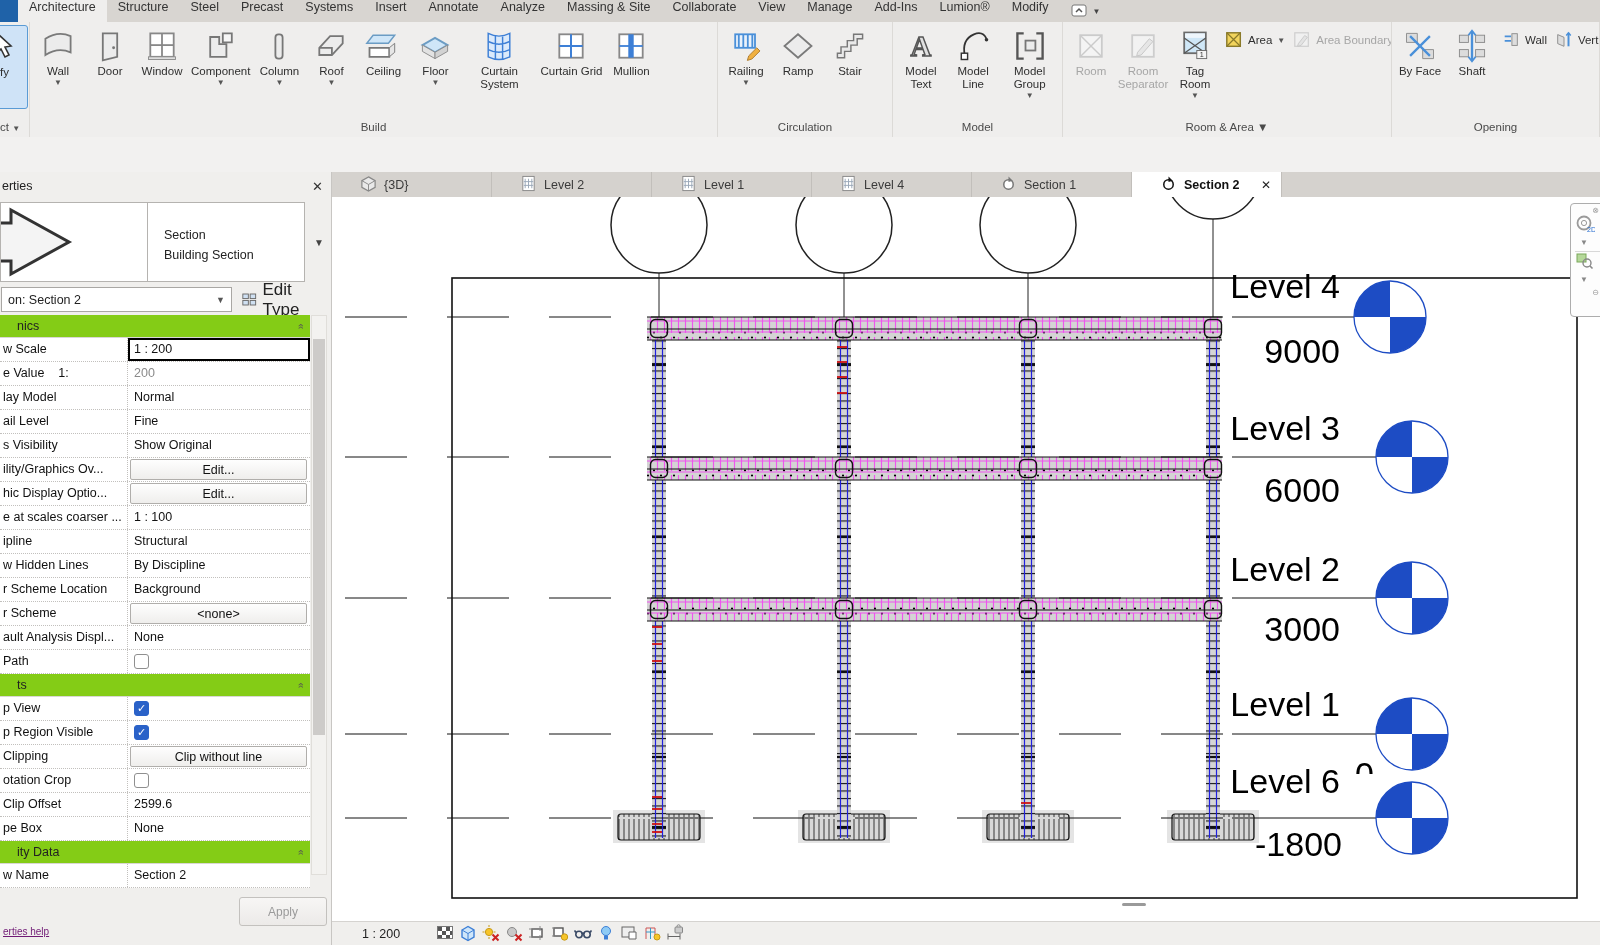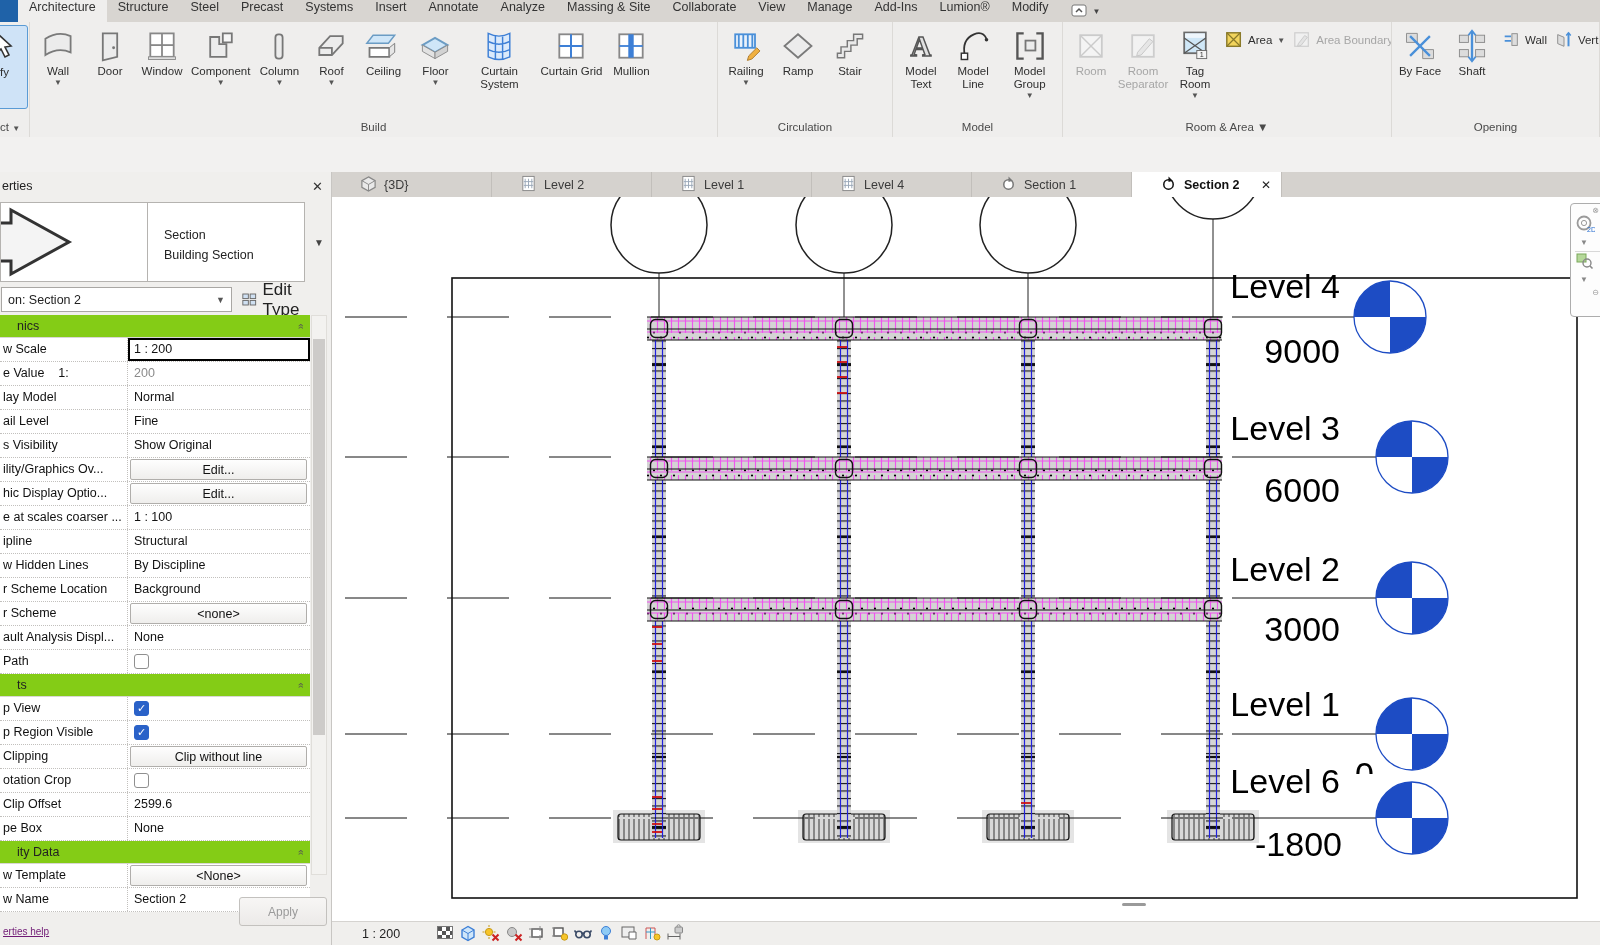--- a/index.html
+++ b/index.html
@@ -572,26 +572,20 @@
           <div class="pg-label">Clip Offset</div>
           <div class="pg-value">2599.6</div>
         </div>
         <div class="pg-row">
           <div class="pg-label">pe Box</div>
           <div class="pg-value">None</div>
         </div>
         <div class="pg-group">
           <span>ity Data</span>
           <span class="pg-chev">»</span>
-        </div>
-        <div class="pg-row">
-          <div class="pg-label">w Template</div>
-          <div class="pg-value">
-            <div class="cell-btn">&lt;None&gt;</div>
-          </div>
         </div>
         <div class="pg-row">
           <div class="pg-label">w Name</div>
           <div class="pg-value">Section 2</div>
         </div>
       </div>
     <div class="p-scroll">
         <div class="p-thumb"></div>
       </div>
     <div class="p-help">erties help</div>

